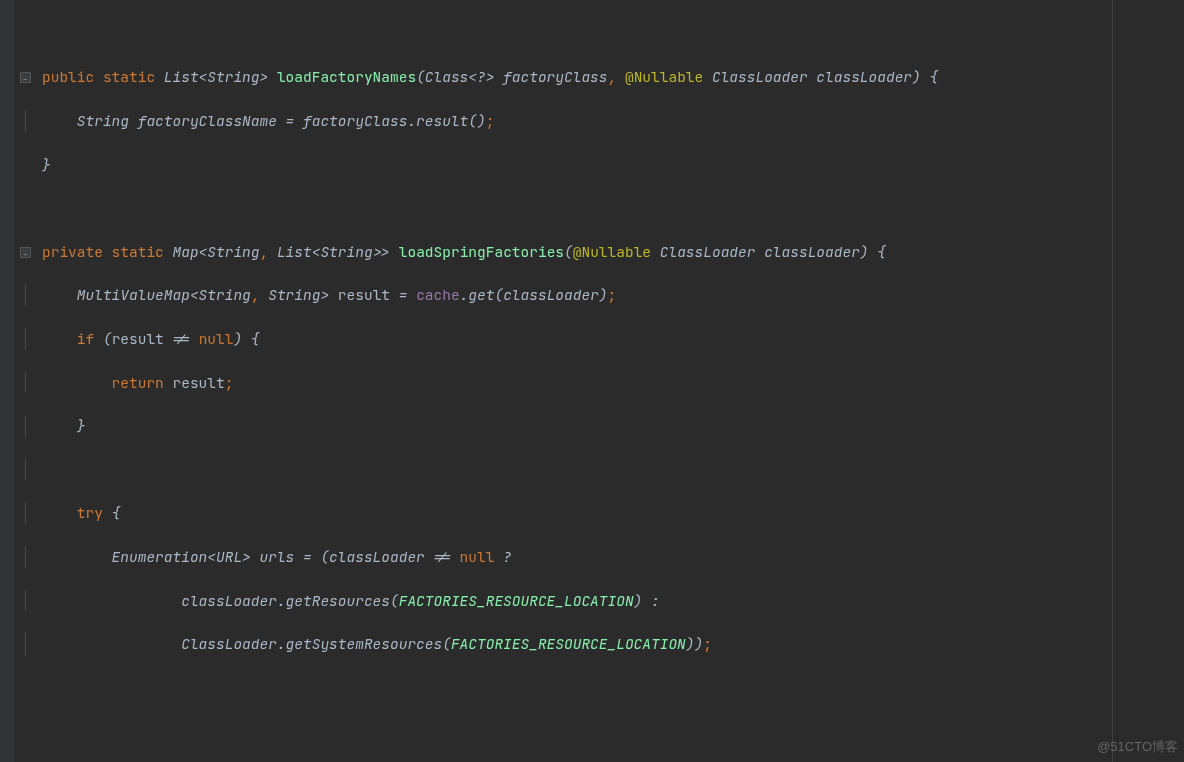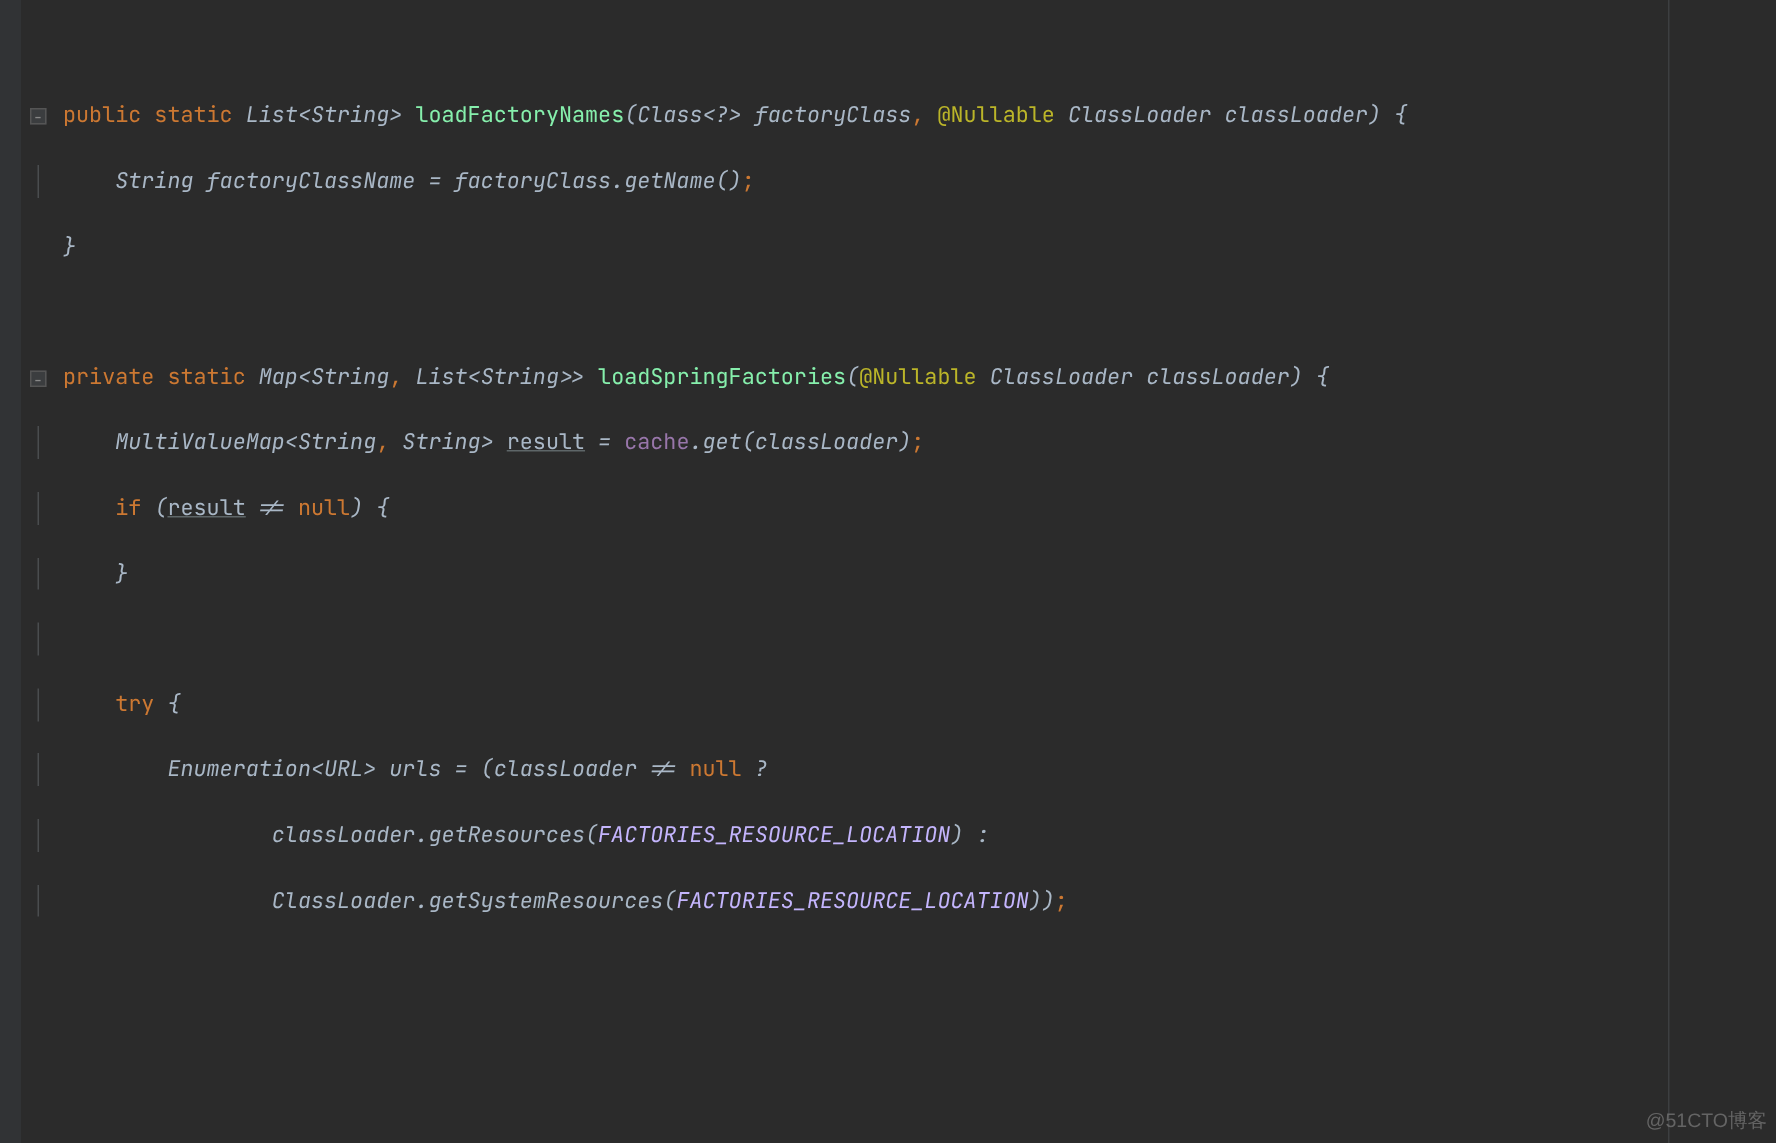--- a/index.html
+++ b/index.html
@@ -32,22 +32,22 @@
     white-space: pre;
     padding-left: 28px;
     padding-top: 1px;
   }
   .line { display: block; position: relative; height: 21.8px; }
   .kw   { color: #cc7832; margin-top: 35px; }
   .ident{ color: #a9b7c6; font-style: italic; }
   .def  { color: #86efac; }
   .ann  { color: #bbb529; }
   .stat-i { color: #9876aa; }
-  .param-u { color: #a9b7c6; text-decoration: underline; text-decoration-color:#5e6668; }
-  .const-i { color: #c4b5fd; font-style: italic; }
+  .param-u { color: #a9b7c6; text-decoration-color:#5e6668; }
+  .const-i { color: #86efac; font-style: italic; }
   .call-i { color: #a9b7c6; font-style: italic; }
   .semi { color: #cc7832; }
   .fold {
     position: absolute;
     left: -22px;
     top: 6px;
     width: 9px;
     height: 9px;
     border: 1px solid #555;
     background: #3b3d3f;
@@ -88,26 +88,27 @@
 </style>
 </head>
 <body>
 
 <div class="gutter"></div>
 
 <div class="code-area">
 <div class="right-margin"></div>
 
 <span class="line"><span class="fold"></span><span class="kw">public</span> <span class="kw">static</span> <span class="ident">List&lt;String&gt;</span> <span class="def">loadFactoryNames</span><span class="ident">(Class&lt;?&gt; factoryClass</span><span class="semi">, </span><span class="ann">@Nullable</span><span class="ident"> ClassLoader classLoader) {</span></span>
-<span class="line"><span class="fold-line"></span>    <span class="ident">String factoryClassName = factoryClass.getName()</span><span class="semi">;</span></span>
+<span class="line"><span class="fold-line"></span>    <span class="ident">String factoryClassName = factoryClass.result()</span><span class="semi">;</span></span>
 <span class="line"><span class="ident">}</span></span>
 <span class="line"></span>
 <span class="line"><span class="fold"></span><span class="kw">private</span> <span class="kw">static</span> <span class="ident">Map&lt;String</span><span class="semi">, </span><span class="ident">List&lt;String&gt;&gt;</span> <span class="def">loadSpringFactories</span><span class="ident">(</span><span class="ann">@Nullable</span><span class="ident"> ClassLoader classLoader) {</span></span>
 <span class="line"><span class="fold-line"></span>    <span class="ident">MultiValueMap&lt;String</span><span class="semi">, </span><span class="ident">String&gt; </span><span class="param-u">result</span><span class="ident"> = </span><span class="stat-i">cache</span><span class="ident">.get(classLoader)</span><span class="semi">;</span></span>
 <span class="line"><span class="fold-line"></span>    <span class="kw">if </span><span class="ident">(</span><span class="param-u">result</span><span class="ident"> != </span><span class="kw">null</span><span class="ident">) {</span></span>
+<span class="line"><span class="fold-line"></span>        <span class="kw">return </span><span class="param-u">result</span><span class="semi">;</span></span>
 <span class="line"><span class="fold-line"></span>    <span class="ident">}</span></span>
 <span class="line"><span class="fold-line"></span></span>
 <span class="line"><span class="fold-line"></span>    <span class="kw">try </span><span class="ident">{</span></span>
 <span class="line"><span class="fold-line"></span>        <span class="ident">Enumeration&lt;URL&gt; urls = (classLoader != </span><span class="kw">null</span><span class="ident"> ?</span></span>
 <span class="line"><span class="fold-line"></span>                <span class="ident">classLoader.getResources(</span><span class="const-i">FACTORIES_RESOURCE_LOCATION</span><span class="ident">) :</span></span>
 <span class="line"><span class="fold-line"></span>                <span class="ident">ClassLoader.</span><span class="call-i">getSystemResources</span><span class="ident">(</span><span class="const-i">FACTORIES_RESOURCE_LOCATION</span><span class="ident">))</span><span class="semi">;</span></span>
 
 
 
 

